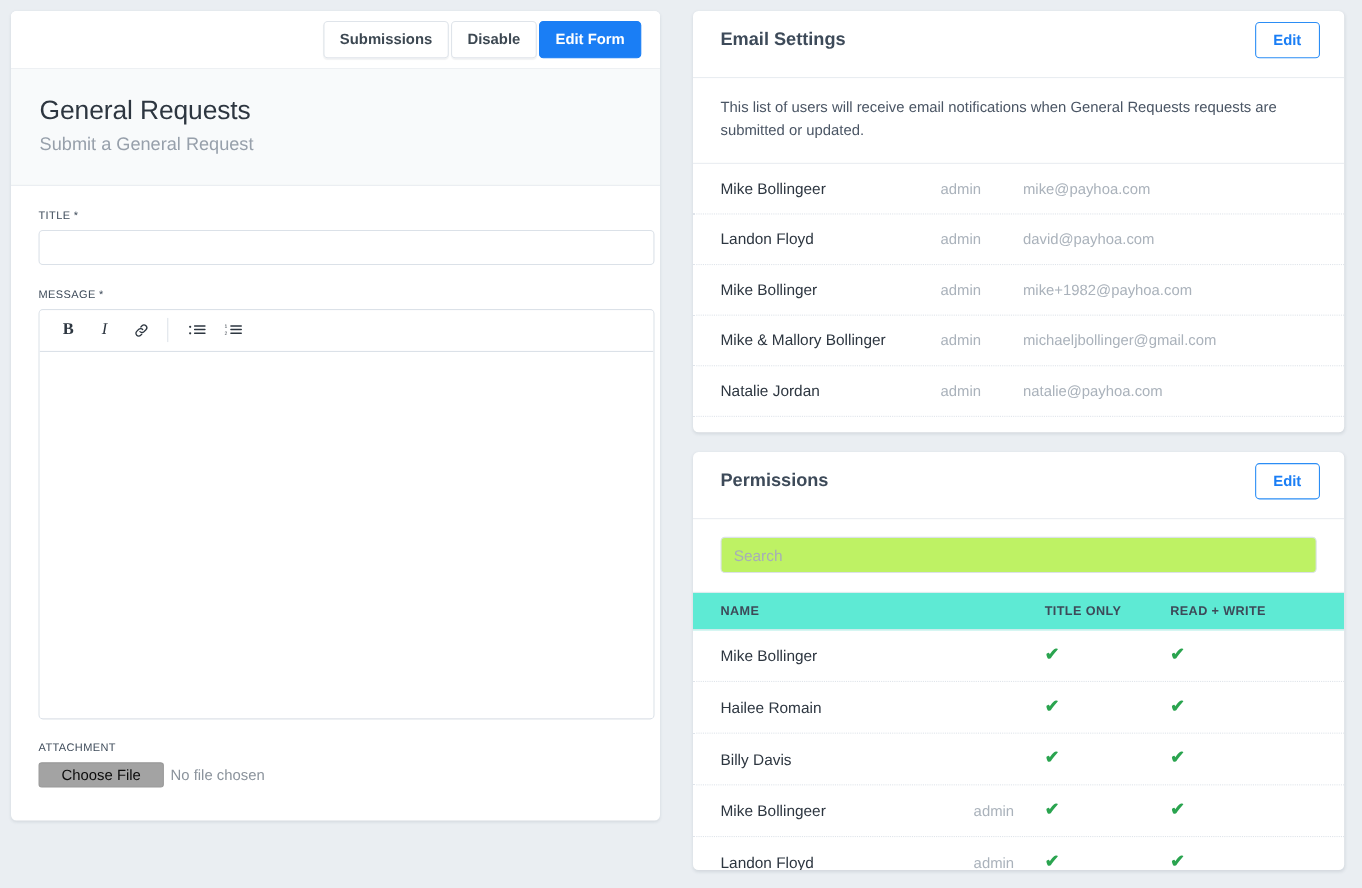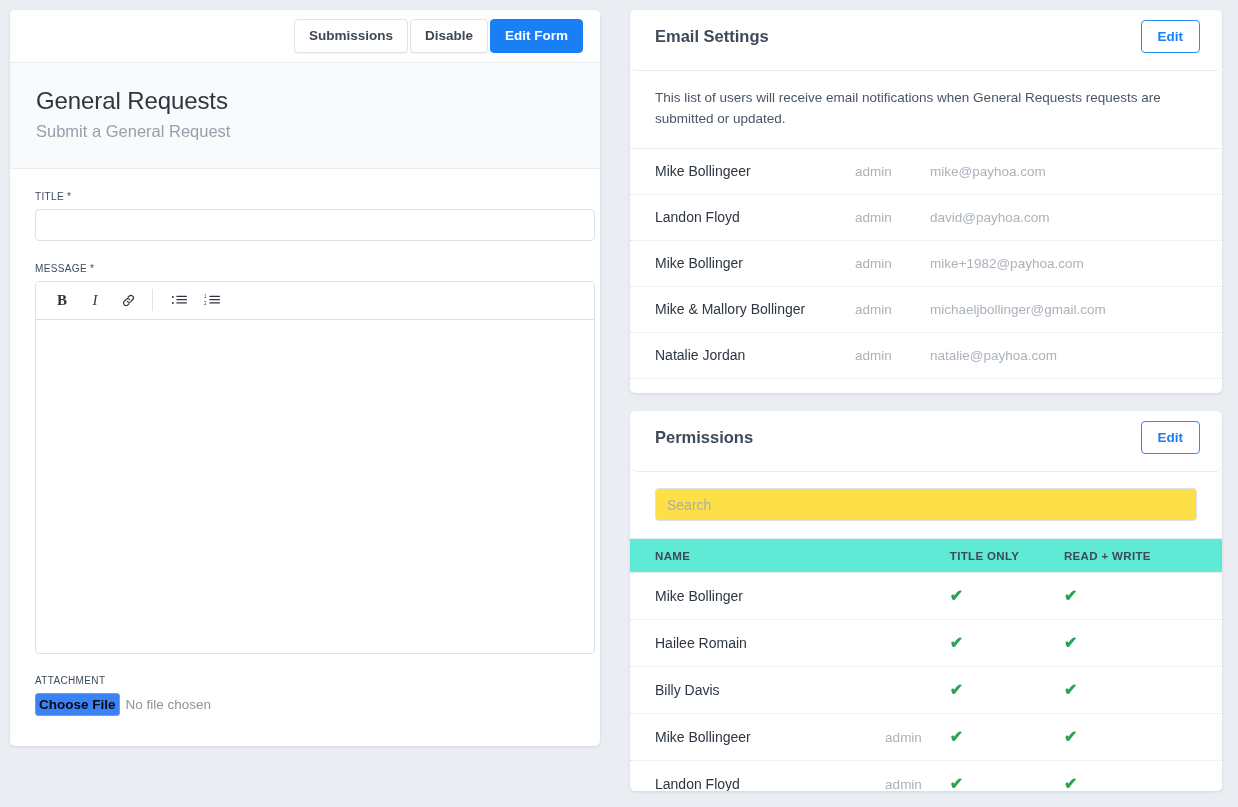--- a/index.html
+++ b/index.html
@@ -132,28 +132,27 @@
     height: 333px;
     background: #fff;
   }
   .attach-wrap { padding: 21px 0 0 0; }
   .file-row {
     display: flex; align-items: center; gap: 6px;
     margin-top: 6px;
   }
   .file-btn {
     border: 1px solid #9a9a9a;
-    background: #3b82f6;
+    background: #a3a3a3;
     border-radius: 3px;
     font-size: 13.5px;
     color: #0b0b0b;
-    padding: 3px 3px;
+    padding: 3px 20px;
     cursor: pointer;
     font-family: "Liberation Sans", sans-serif;
-    font-weight: bold;
   }
   .file-none {
     font-size: 13.5px;
     color: #8b939c;
   }
 
   
   .right-col {
     position: absolute;
     left: 630px; top: 10px;
@@ -165,21 +164,20 @@
     box-shadow: 0 1px 3px rgba(40,55,75,0.12);
     overflow: hidden;
   }
   .card-head {
     height: 61px;
     display: flex;
     align-items: center;
     justify-content: space-between;
     padding: 0 22px 8px 25px;
     border-bottom: 1px solid #e9edf1;
-    border-radius: 7px;
   }
   .card-title {
     font-size: 16.5px;
     font-weight: 700;
     color: #3d4a59;
   }
   .btn-edit {
     border: 1px solid #2b8df5;
     color: #1a7ef5;
     background: #fff;
@@ -234,21 +232,21 @@
   .search-input {
     width: 100%;
     height: 33px;
     border: 1px solid #dbe1e8;
     border-radius: 4px;
     padding: 0 11px;
     font-size: 14px;
     color: #2d3640;
     outline: none;
     font-family: "Liberation Sans", sans-serif;
-    background: #fde047;
+    background: #bef264;
   }
   .search-input::placeholder { color: #a7aeb7; }
   .ptable-head {
     height: 34px;
     display: flex;
     align-items: center;
     padding: 0 25px;
     background: #5eead4;
     border-bottom: 1px solid #e9edf1;
   }

